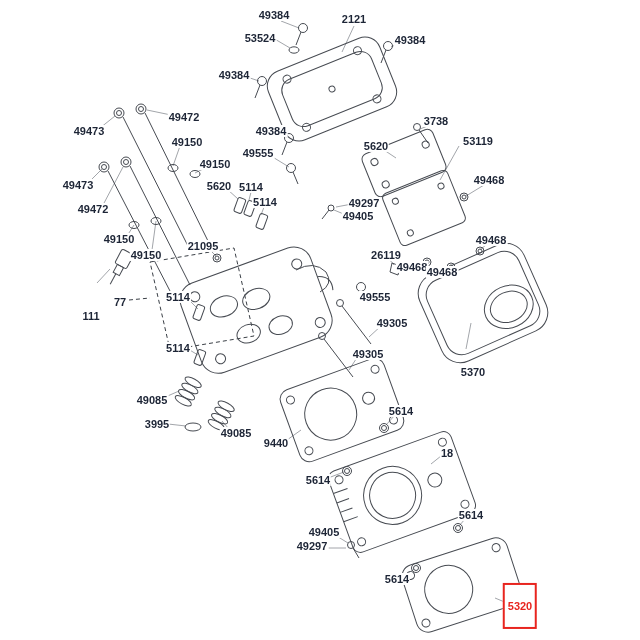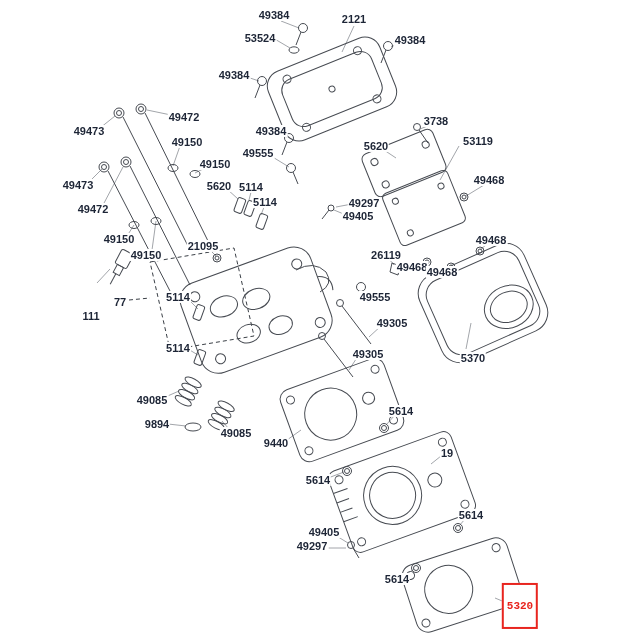--- a/index.html
+++ b/index.html
@@ -22,21 +22,20 @@
     background:#ffffff;
     padding:0 1px;
     line-height:1.1;
     cursor:pointer;
     white-space:nowrap;
   }
   .part-label.highlighted{
     color:var(--highlight-color,#e8251f);
     border:2px solid var(--highlight-color,#e8251f);
     padding:15px 3px;
-    font-family:Liberation Mono, monospace;
   }
 </style>
 </head>
 <body>
 
 <div class="canvas">
 
   <svg class="drawing" width="640" height="640" viewBox="0 0 640 640">
 
     <g stroke="#8a8e94" stroke-width="0.8" fill="none">
@@ -326,27 +325,27 @@
       <span class="part-label" style="left: 491px; top: 240px;">49468</span>
       <span class="part-label" style="left: 412px; top: 267px;">49468</span>
       <span class="part-label" style="left: 442px; top: 272px;">49468</span>
       <span class="part-label" style="left: 91px; top: 300px; margin-top: 16px;">111</span>
       <span class="part-label" style="left: 120px; top: 302px;">77</span>
       <span class="part-label" style="left: 178px; top: 297px;">5114</span>
       <span class="part-label" style="left: 375px; top: 297px;">49555</span>
       <span class="part-label" style="left: 392px; top: 323px;">49305</span>
       <span class="part-label" style="left: 178px; top: 348px;">5114</span>
       <span class="part-label" style="left: 368px; top: 354px;">49305</span>
-      <span class="part-label" style="left: 473px; top: 358px;">5370</span>
+      <span class="part-label" style="left: 473px; top: 372px;">5370</span>
       <span class="part-label" style="left: 152px; top: 400px;">49085</span>
       <span class="part-label" style="left: 401px; top: 411px;">5614</span>
-      <span class="part-label" style="left: 157px; top: 424px;">9894</span>
+      <span class="part-label" style="left: 157px; top: 424px;">3995</span>
       <span class="part-label" style="left: 236px; top: 433px;">49085</span>
       <span class="part-label" style="left: 276px; top: 443px;">9440</span>
-      <span class="part-label" style="left: 447px; top: 453px;">19</span>
+      <span class="part-label" style="left: 447px; top: 453px;">18</span>
       <span class="part-label" style="left: 318px; top: 480px;">5614</span>
       <span class="part-label" style="left: 471px; top: 515px;">5614</span>
       <span class="part-label" style="left: 324px; top: 532px;">49405</span>
       <span class="part-label" style="left: 312px; top: 546px;">49297</span>
       <span class="part-label" style="left: 397px; top: 579px;">5614</span>
       <span class="part-label highlighted" style="left: 520px; top: 606px;">5320</span>
     </div>
 
 </div>
 

